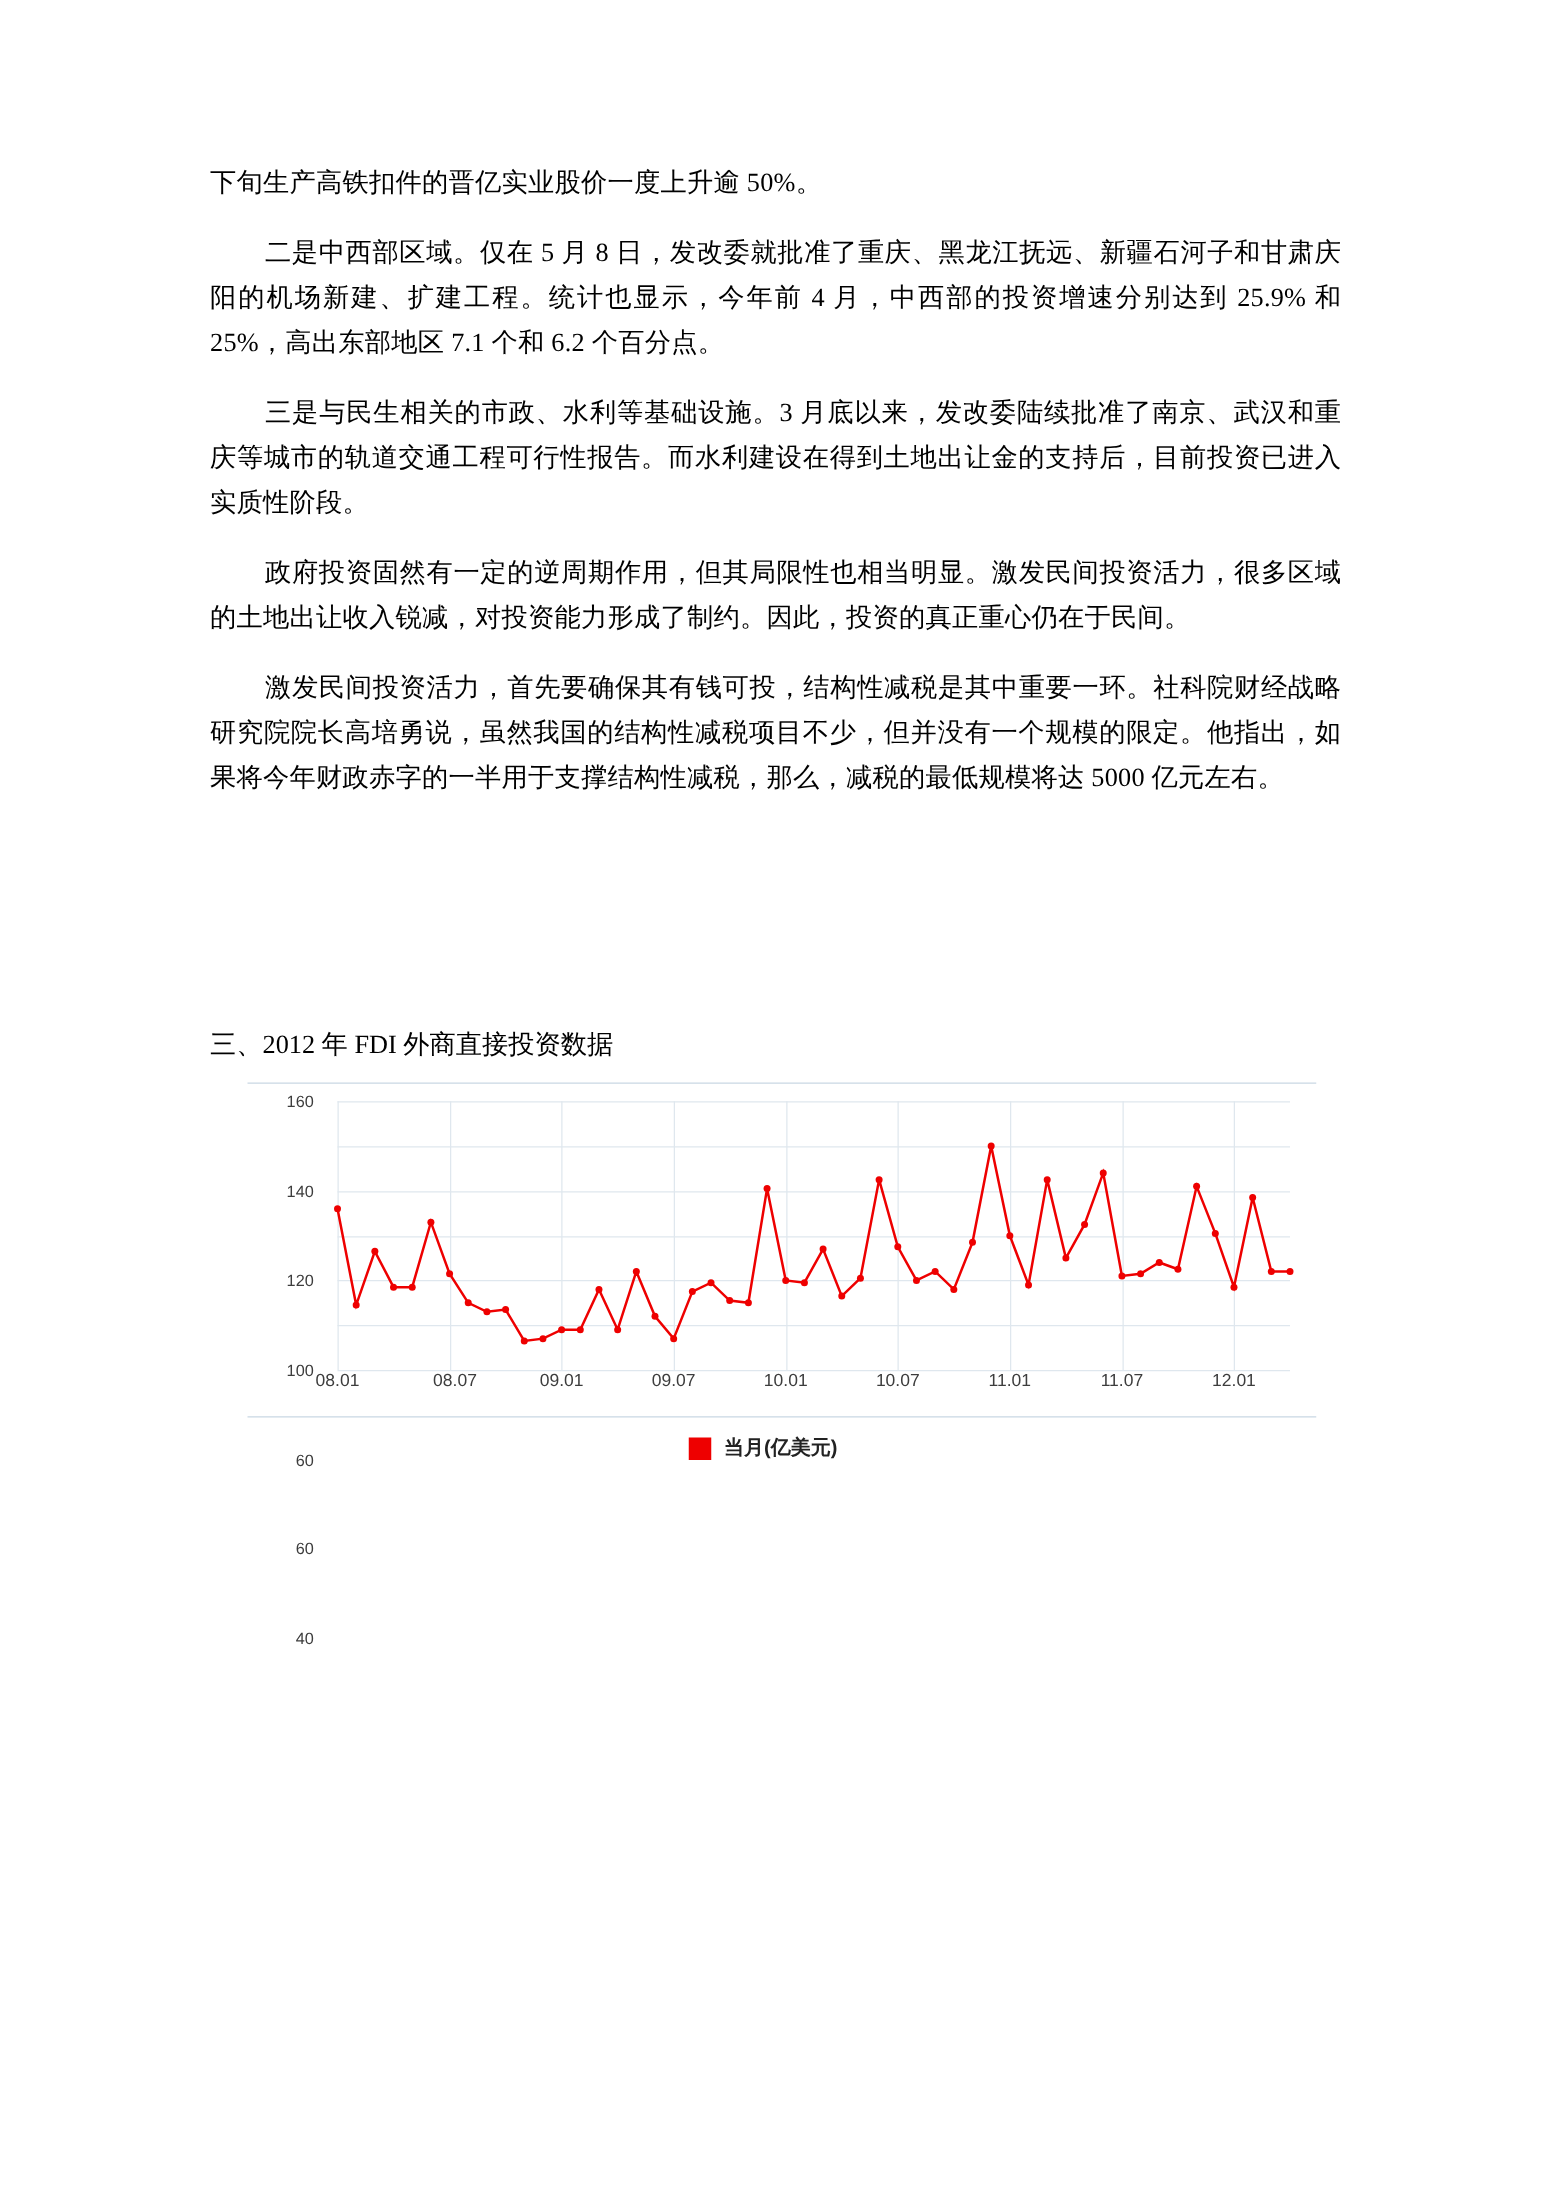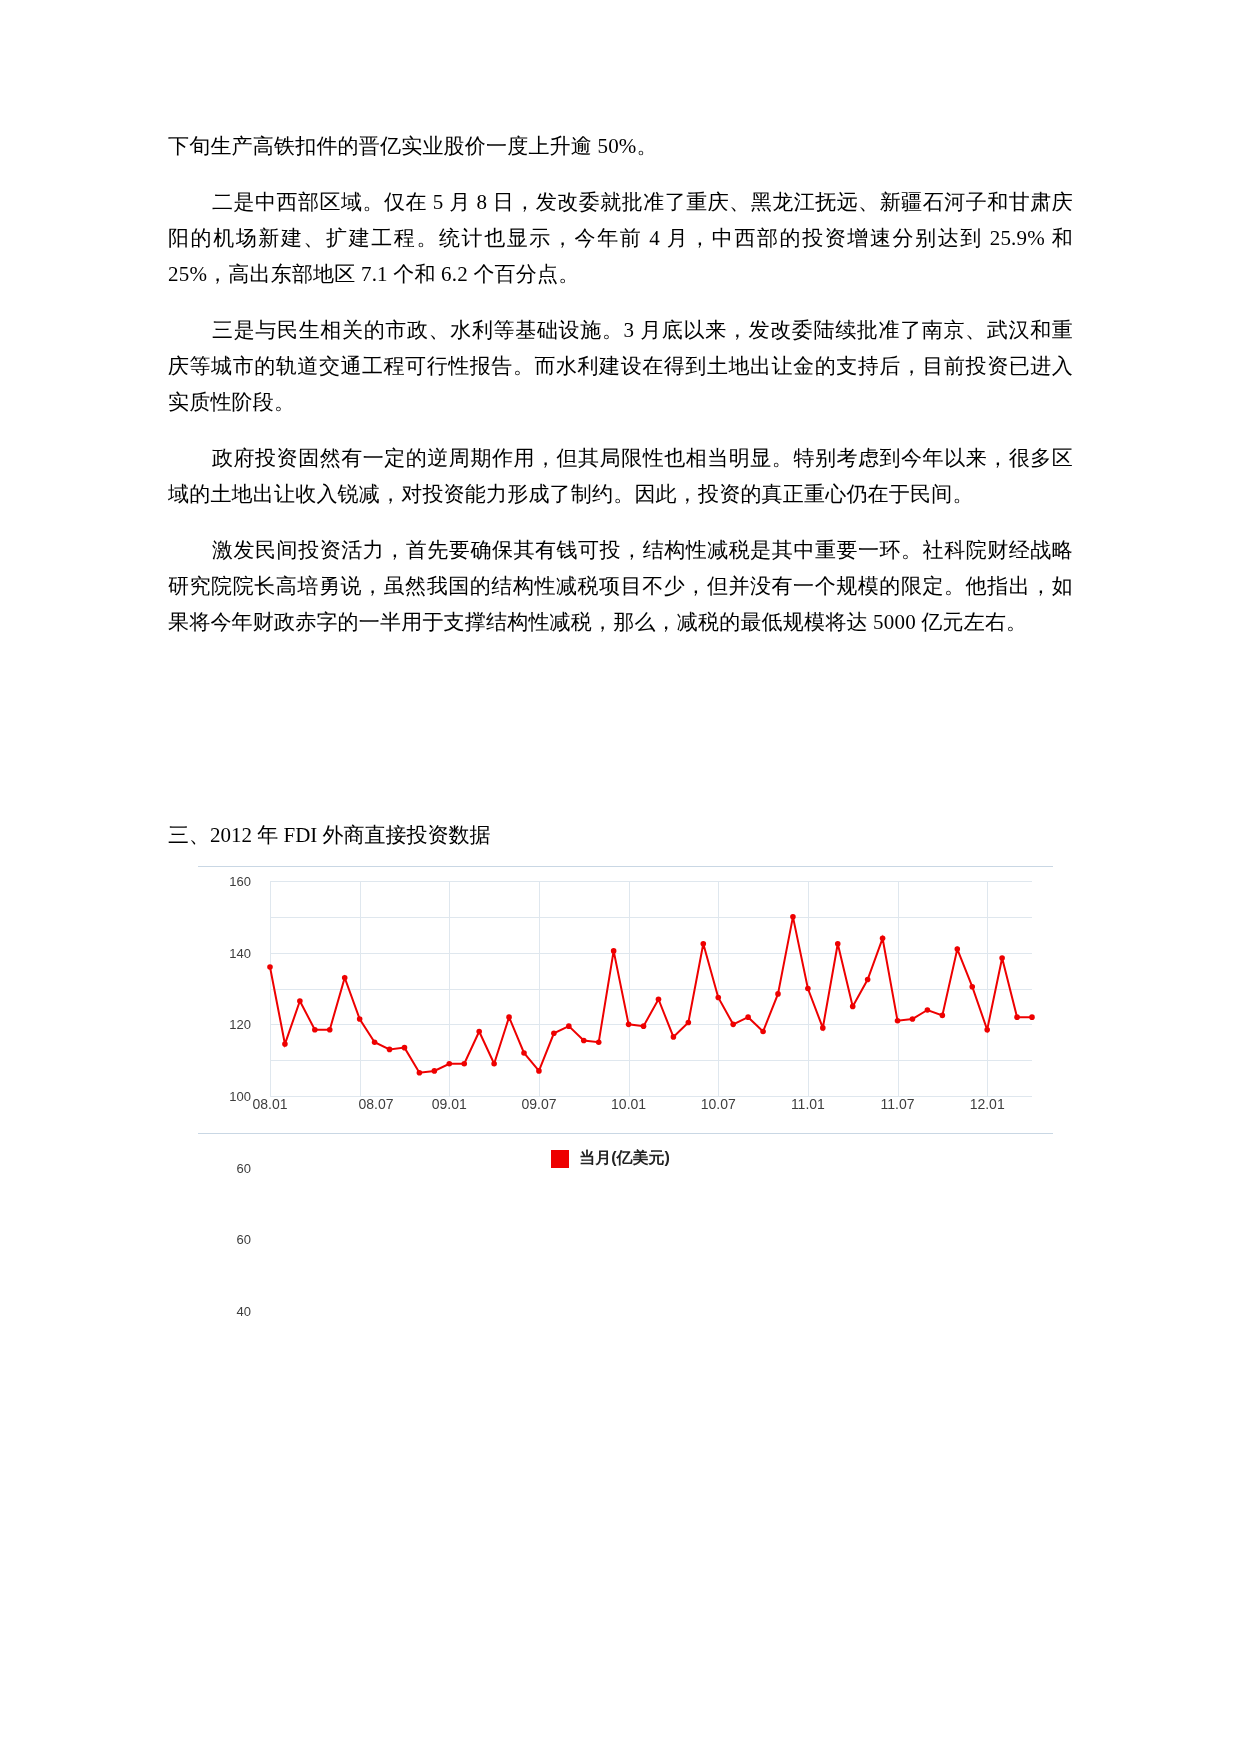--- a/index.html
+++ b/index.html
@@ -127,21 +127,21 @@
 </style>
 </head>
 <body>
 
 <div class="page">
   <div class="content">
 
     <p class="para">下旬生产高铁扣件的晋亿实业股价一度上升逾 50%。</p>
     <p class="para indent">二是中西部区域。仅在 5 月 8 日，发改委就批准了重庆、黑龙江抚远、新疆石河子和甘肃庆阳的机场新建、扩建工程。统计也显示，今年前 4 月，中西部的投资增速分别达到 25.9% 和 25%，高出东部地区 7.1 个和 6.2 个百分点。</p>
     <p class="para indent">三是与民生相关的市政、水利等基础设施。3 月底以来，发改委陆续批准了南京、武汉和重庆等城市的轨道交通工程可行性报告。而水利建设在得到土地出让金的支持后，目前投资已进入实质性阶段。</p>
-    <p class="para indent">政府投资固然有一定的逆周期作用，但其局限性也相当明显。特别考虑到今年以来，很多区域的土地出让收入锐减，对投资能力形成了制约。因此，投资的真正重心仍在于民间。</p>
+    <p class="para indent">政府投资固然有一定的逆周期作用，但其局限性也相当明显。激发民间投资活力，很多区域的土地出让收入锐减，对投资能力形成了制约。因此，投资的真正重心仍在于民间。</p>
     <p class="para indent">激发民间投资活力，首先要确保其有钱可投，结构性减税是其中重要一环。社科院财经战略研究院院长高培勇说，虽然我国的结构性减税项目不少，但并没有一个规模的限定。他指出，如果将今年财政赤字的一半用于支撑结构性减税，那么，减税的最低规模将达 5000 亿元左右。</p>
 
     <div style="height:58px"></div>
 
 
     <div style="height:100px"></div>
 
     <div class="section-title">三、2012 年  FDI   外商直接投资数据</div>
 
     <div class="chart-wrap">
@@ -164,21 +164,21 @@
             </div>
             <div class="grid-line" style="top: 35.8333px;">
               <span class="ytick" style="top: 35.8333px;">140</span>
             </div>
             <div class="grid-line" style="top: 0px;">
               <span class="ytick" style="top: 0px;">160</span>
             </div>
             <div class="vgrid-line" style="left: 0px;"></div>
             <span class="xtick" style="left: 0px;">08.01</span>
             <div class="vgrid-line" style="left: 89.6471px;"></div>
-            <span class="xtick" style="left: 106px;">08.07</span>
+            <span class="xtick" style="left: 94px;">08.07</span>
             <div class="vgrid-line" style="left: 179.294px;"></div>
             <span class="xtick" style="left: 179.294px;">09.01</span>
             <div class="vgrid-line" style="left: 268.941px;"></div>
             <span class="xtick" style="left: 268.941px;">09.07</span>
             <div class="vgrid-line" style="left: 358.588px;"></div>
             <span class="xtick" style="left: 358.588px;">10.01</span>
             <div class="vgrid-line" style="left: 448.235px;"></div>
             <span class="xtick" style="left: 448.235px;">10.07</span>
             <div class="vgrid-line" style="left: 537.882px;"></div>
             <span class="xtick" style="left: 537.882px;">11.01</span>

